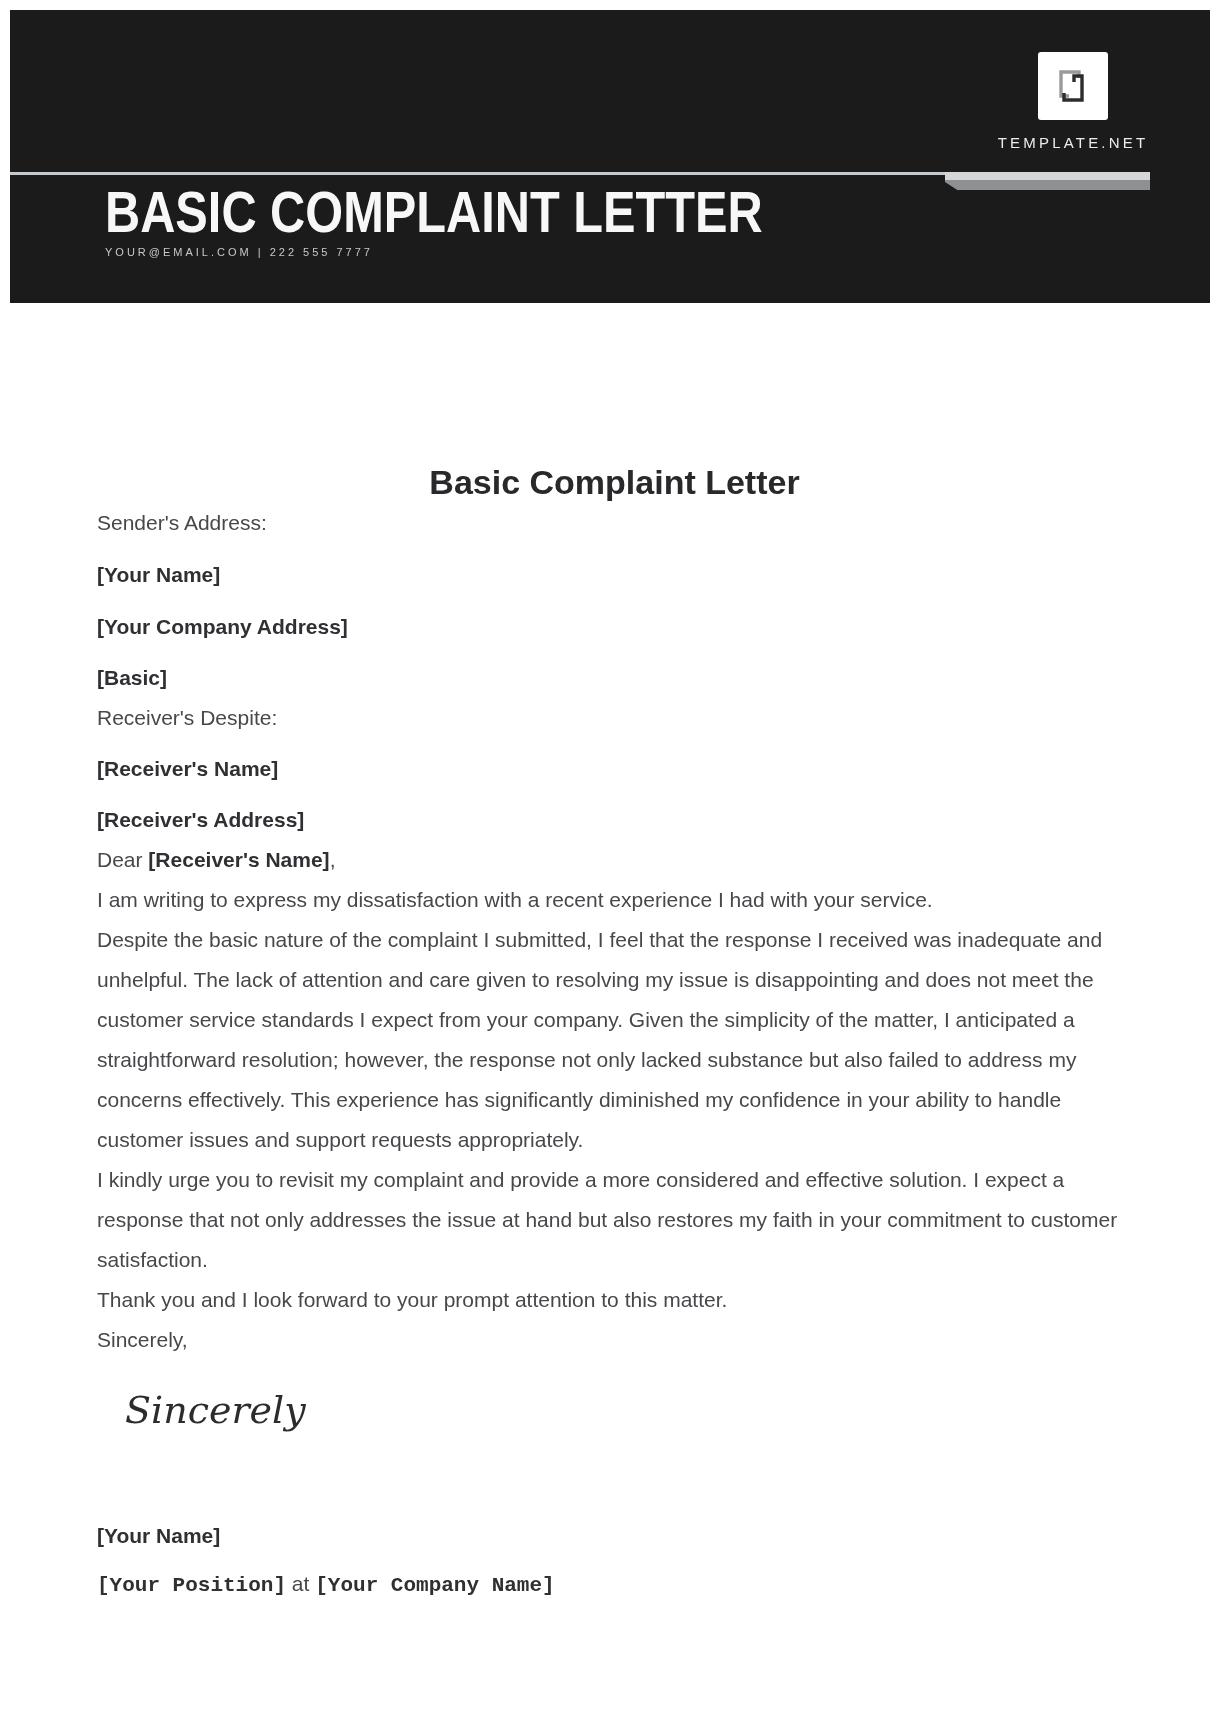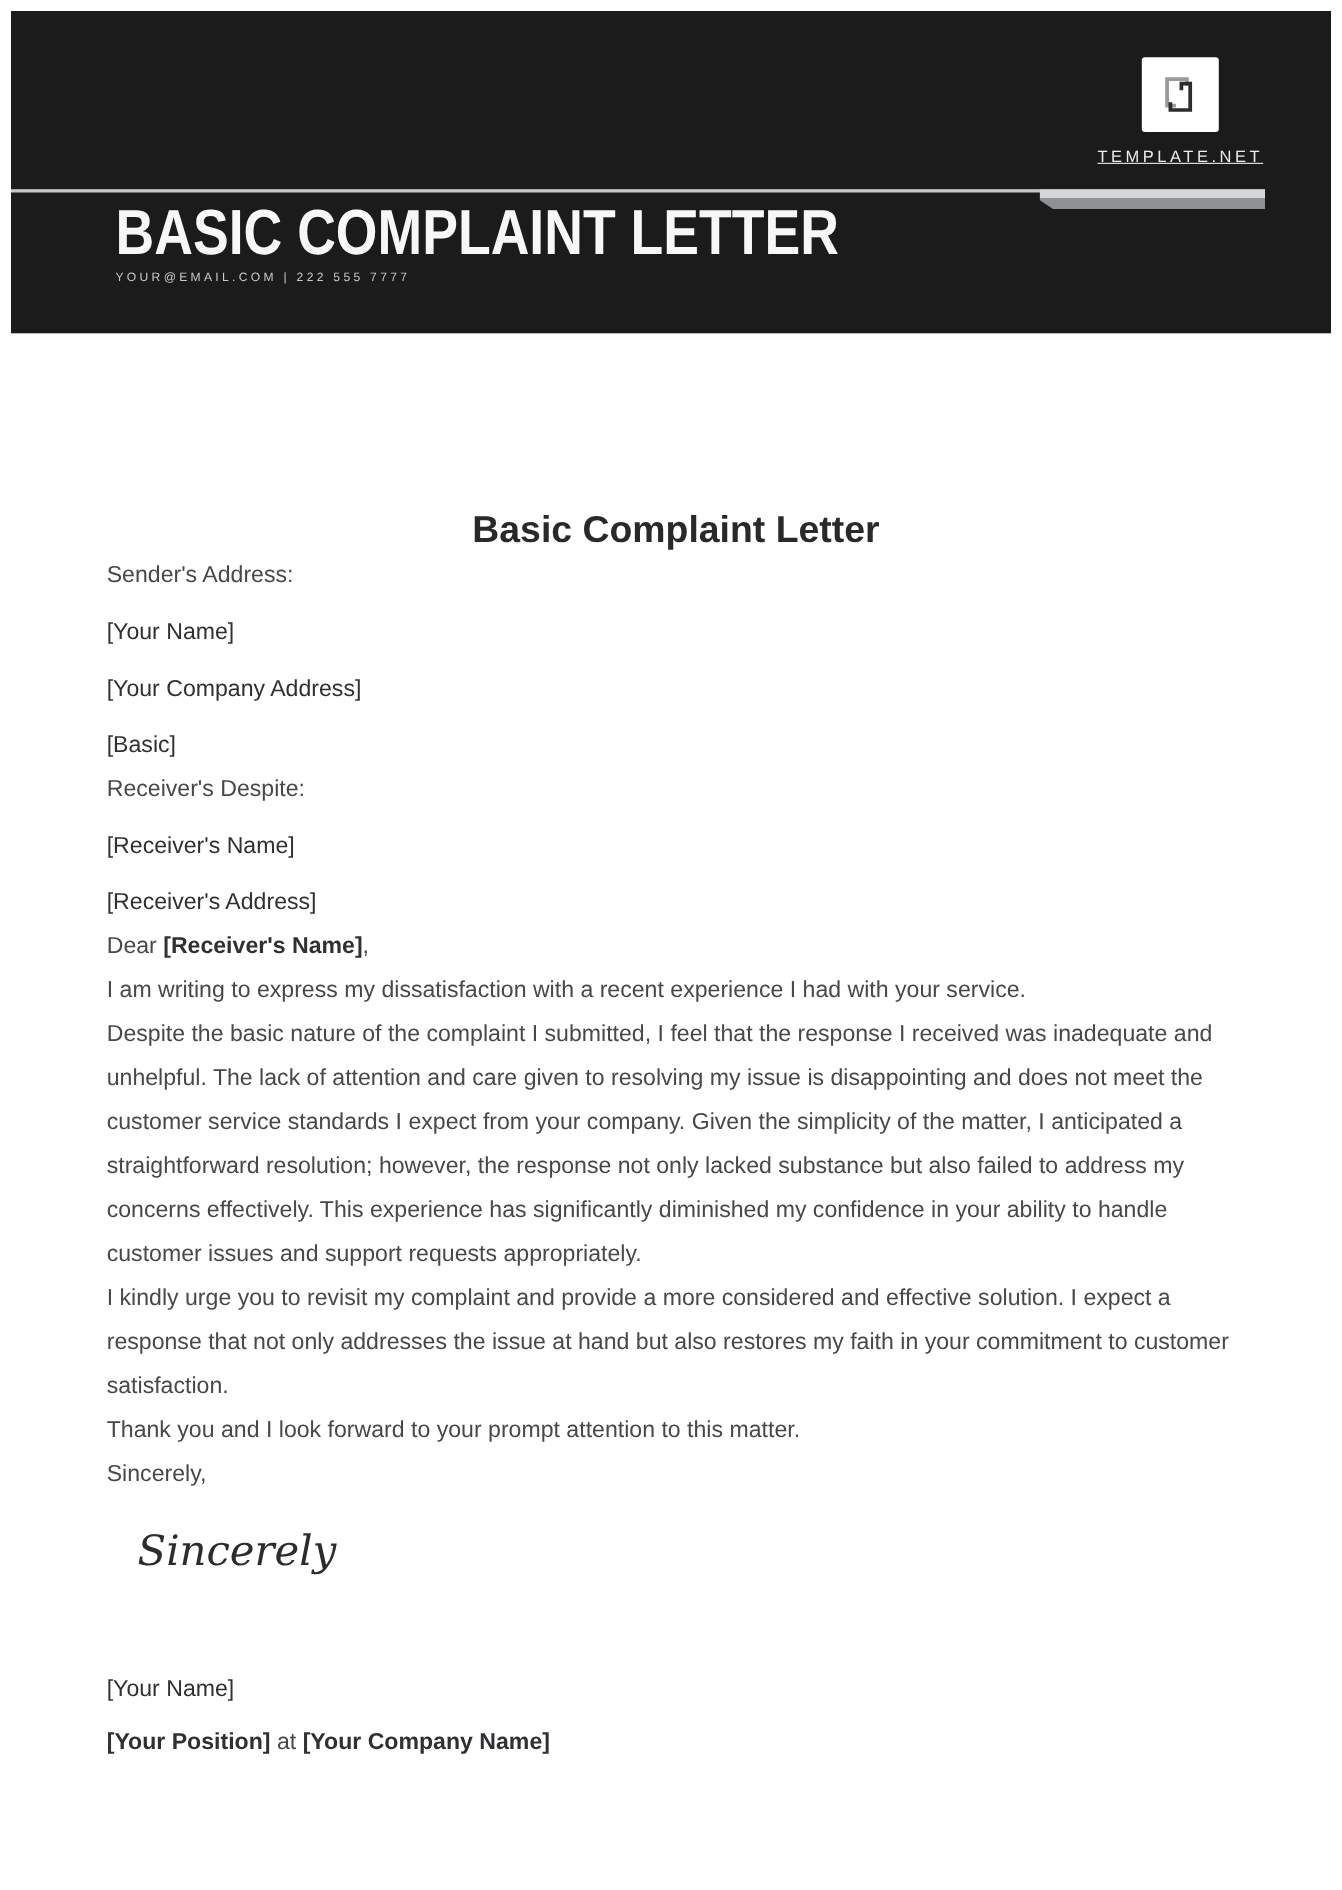--- a/index.html
+++ b/index.html
@@ -36,21 +36,20 @@
     display: flex;
     align-items: center;
     justify-content: center;
   }
   .brand-name {
     margin-top: 14px;
     font-size: 15px;
     letter-spacing: 3.2px;
     color: #ececec;
     white-space: nowrap;
-    text-decoration: underline;
   }
 
   .divider-line {
     position: absolute;
     top: 162px;
     left: 0;
     right: 60px;
     height: 3px;
     background: #c6c9cb;
   }
@@ -93,21 +92,21 @@
   }
   .letter-title {
     margin-top: 158px;
     text-align: center;
     font-size: 34px;
     line-height: 42px;
     font-weight: 700;
     color: #29292c;
   }
   .line { line-height: 40px; color: #48484c; }
-  .line.bold { font-weight: 400; color: #303034; }
+  .line.bold { font-weight: 700; color: #303034; }
 
   .m12 { margin-top: 12px; }
   .m11 { margin-top: 11px; }
   .m48 { margin-top: 48px; }
   .m0  { margin-top: 0; }
 
   .body-block p {
     line-height: 40px;
     color: #48484c;
   }
@@ -116,21 +115,21 @@
   .signature {
     margin: 26px 0 0 28px;
     font-family: "DejaVu Serif", serif;
     font-style: italic;
     font-size: 38px;
     line-height: 48px;
     color: #2c2c2e;
   }
   .signer-name { margin-top: 82px; }
   .signer-line { margin-top: 8px; line-height: 40px; color: #48484c; }
-  .signer-line .b { font-weight: 700; color: #303034; }
+  .signer-line .b { font-weight: 700; color: #303034; font-family: Liberation Mono, monospace; }
 </style>
 </head>
 <body>
 
 <header class="page-header">
   <div class="header-titles">
     <div class="header-title">BASIC COMPLAINT LETTER</div>
     <div class="header-contact">YOUR@EMAIL.COM | 222 555 7777</div>
   </div>
 

